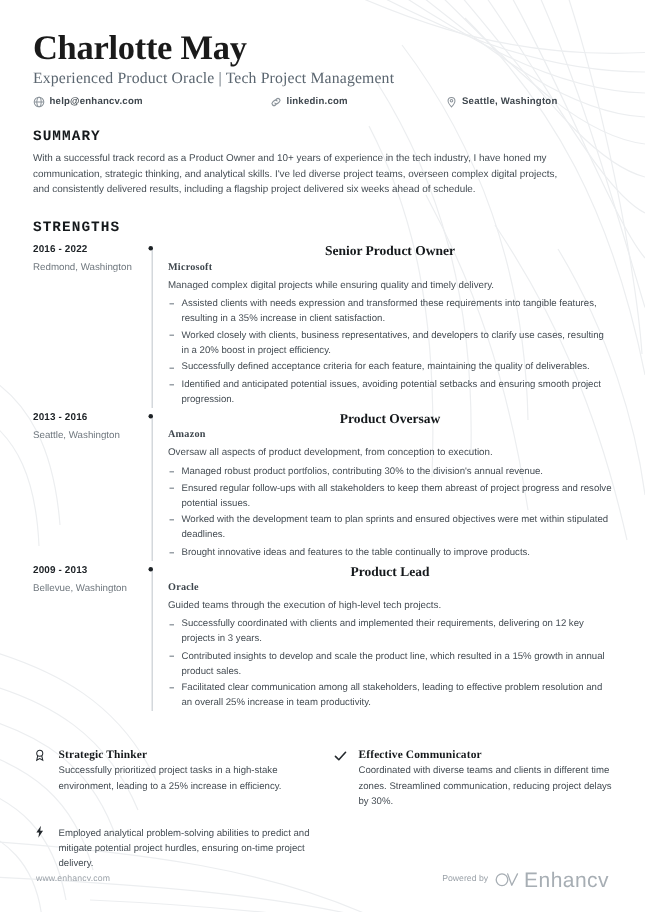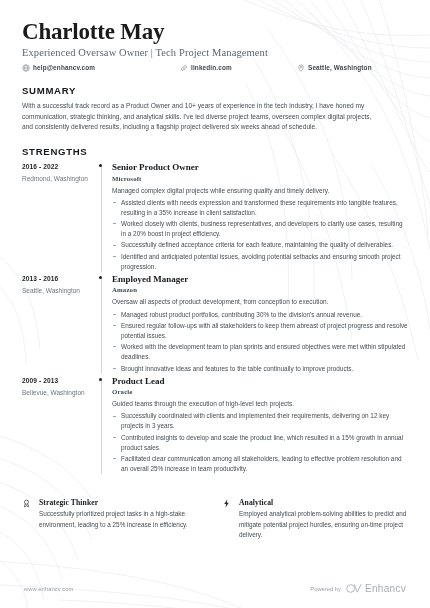--- a/index.html
+++ b/index.html
@@ -56,21 +56,21 @@
     display: inline-flex; align-items: center; justify-content: center;
     width: 8px; height: 8px; margin-right: 3px;
     color: #8d959c;
   }
   .c-email { width: 158px; }
   .c-linkedin { width: 117px; }
 
   
   .section { margin-top: 13px; }
   .section-title {
-    font-family: Liberation Sans, sans-serif;
+    font-family: Liberation Mono, monospace;
     font-weight: bold;
     font-size: 9.6px;
     letter-spacing: 0.7px;
     color: #15191c;
     margin-bottom: 5px;
   }
   .summary-text {
     font-size: 6.6px;
     line-height: 1.62;
     color: #454d54;
@@ -113,20 +113,21 @@
     border-radius: 50%;
     background: #1d2226;
   }
   .entry-body { flex: 1 1 auto; padding-top: 0px; }
   .entry-role {
     font-family: "Liberation Serif", serif;
     font-weight: bold;
     font-size: 9px;
     color: #15191c;
     line-height: 1.2;
+    text-align: center;
   }
   .entry-org {
     font-family: "Liberation Serif", serif;
     font-weight: bold;
     font-size: 6.8px;
     color: #3f474e;
     margin-top: 2px;
     letter-spacing: 0.15px;
   }
   .entry-intro {
@@ -208,21 +209,21 @@
     font-size: 5.8px;
     color: #9aa1a8;
   }
   .brand {
     display: flex;
     align-items: center;
     gap: 3px;
     color: #a7aeb4;
   }
   .brand-name {
-    font-size: 10px;
+    font-size: 14px;
     color: #a7aeb4;
     letter-spacing: 0.3px;
   }
 </style>
 </head>
 <body>
 
 <div class="page">
 
   <svg class="bg-topo" viewBox="0 0 430 608" preserveAspectRatio="none">
@@ -255,21 +256,21 @@
       <path d="M60,600 C150,604 220,612 300,624"></path>
       <path d="M-10,250 C20,268 36,300 40,350"></path>
       <path d="M-14,276 C12,292 24,320 26,364"></path>
     </g>
   </svg>
 
   <div class="content">
 
     <header>
       <h1 class="name">Charlotte May</h1>
-      <div class="tagline">Experienced Oversaw Owner | Tech Project Management</div>
+      <div class="tagline">Experienced Product Oracle | Tech Project Management</div>
 
       <div class="contact-row">
         <div class="contact-item c-email">
           <span class="ci-icon">
             <svg viewBox="0 0 16 16" width="8" height="8" fill="none" stroke="currentColor" stroke-width="1.4">
               <circle cx="8" cy="8" r="6.4"></circle>
               <ellipse cx="8" cy="8" rx="2.9" ry="6.4"></ellipse>
               <path d="M1.8 8h12.4"></path>
             </svg>
           </span>
@@ -331,21 +332,21 @@
       <div class="entry">
         <div class="entry-left">
           <div class="entry-date">2013 - 2016</div>
           <div class="entry-loc">Seattle, Washington</div>
         </div>
         <div class="entry-rail">
           <span class="rail-line"></span>
           <span class="rail-dot"></span>
         </div>
         <div class="entry-body">
-          <div class="entry-role">Employed Manager</div>
+          <div class="entry-role">Product Oversaw</div>
           <div class="entry-org">Amazon</div>
           <div class="entry-intro">Oversaw all aspects of product development, from conception to execution.</div>
           <ul class="bullets">
             <li>Managed robust product portfolios, contributing 30% to the division's annual revenue.</li>
             <li>Ensured regular follow-ups with all stakeholders to keep them abreast of project progress and resolve potential issues.</li>
             <li>Worked with the development team to plan sprints and ensured objectives were met within stipulated deadlines.</li>
             <li>Brought innovative ideas and features to the table continually to improve products.</li>
           </ul>
         </div>
       </div>
@@ -381,29 +382,39 @@
               <circle cx="8" cy="5.6" r="3.6"></circle>
               <path d="M5.6 8.8 4.4 14l3.6-2 3.6 2-1.2-5.2"></path>
             </svg>
           </div>
           <div class="strength-body">
             <div class="strength-title">Strategic Thinker</div>
             <div class="strength-desc">Successfully prioritized project tasks in a high-stake environment, leading to a 25% increase in efficiency.</div>
           </div>
         </div>
 
+        <div class="strength">
+          <div class="strength-icon">
+            <svg viewBox="0 0 16 16" width="10" height="10" fill="none" stroke="currentColor" stroke-width="1.7" stroke-linecap="round" stroke-linejoin="round">
+              <path d="M2.6 8.4 6.2 12 13.4 4"></path>
+            </svg>
+          </div>
+          <div class="strength-body">
+            <div class="strength-title">Effective Communicator</div>
+            <div class="strength-desc">Coordinated with diverse teams and clients in different time zones. Streamlined communication, reducing project delays by 30%.</div>
+          </div>
+        </div>
 
         <div class="strength">
           <div class="strength-icon">
             <svg viewBox="0 0 16 16" width="9" height="9" fill="currentColor">
               <path d="M9.4 1 4 9h3.3l-1 6 5.6-8.3H8.6z"></path>
             </svg>
           </div>
           <div class="strength-body">
-            <div class="strength-title">Analytical</div>
             <div class="strength-desc">Employed analytical problem-solving abilities to predict and mitigate potential project hurdles, ensuring on-time project delivery.</div>
           </div>
         </div>
 
       </div>
     </section>
 
   </div>
 
   <div class="footer">

